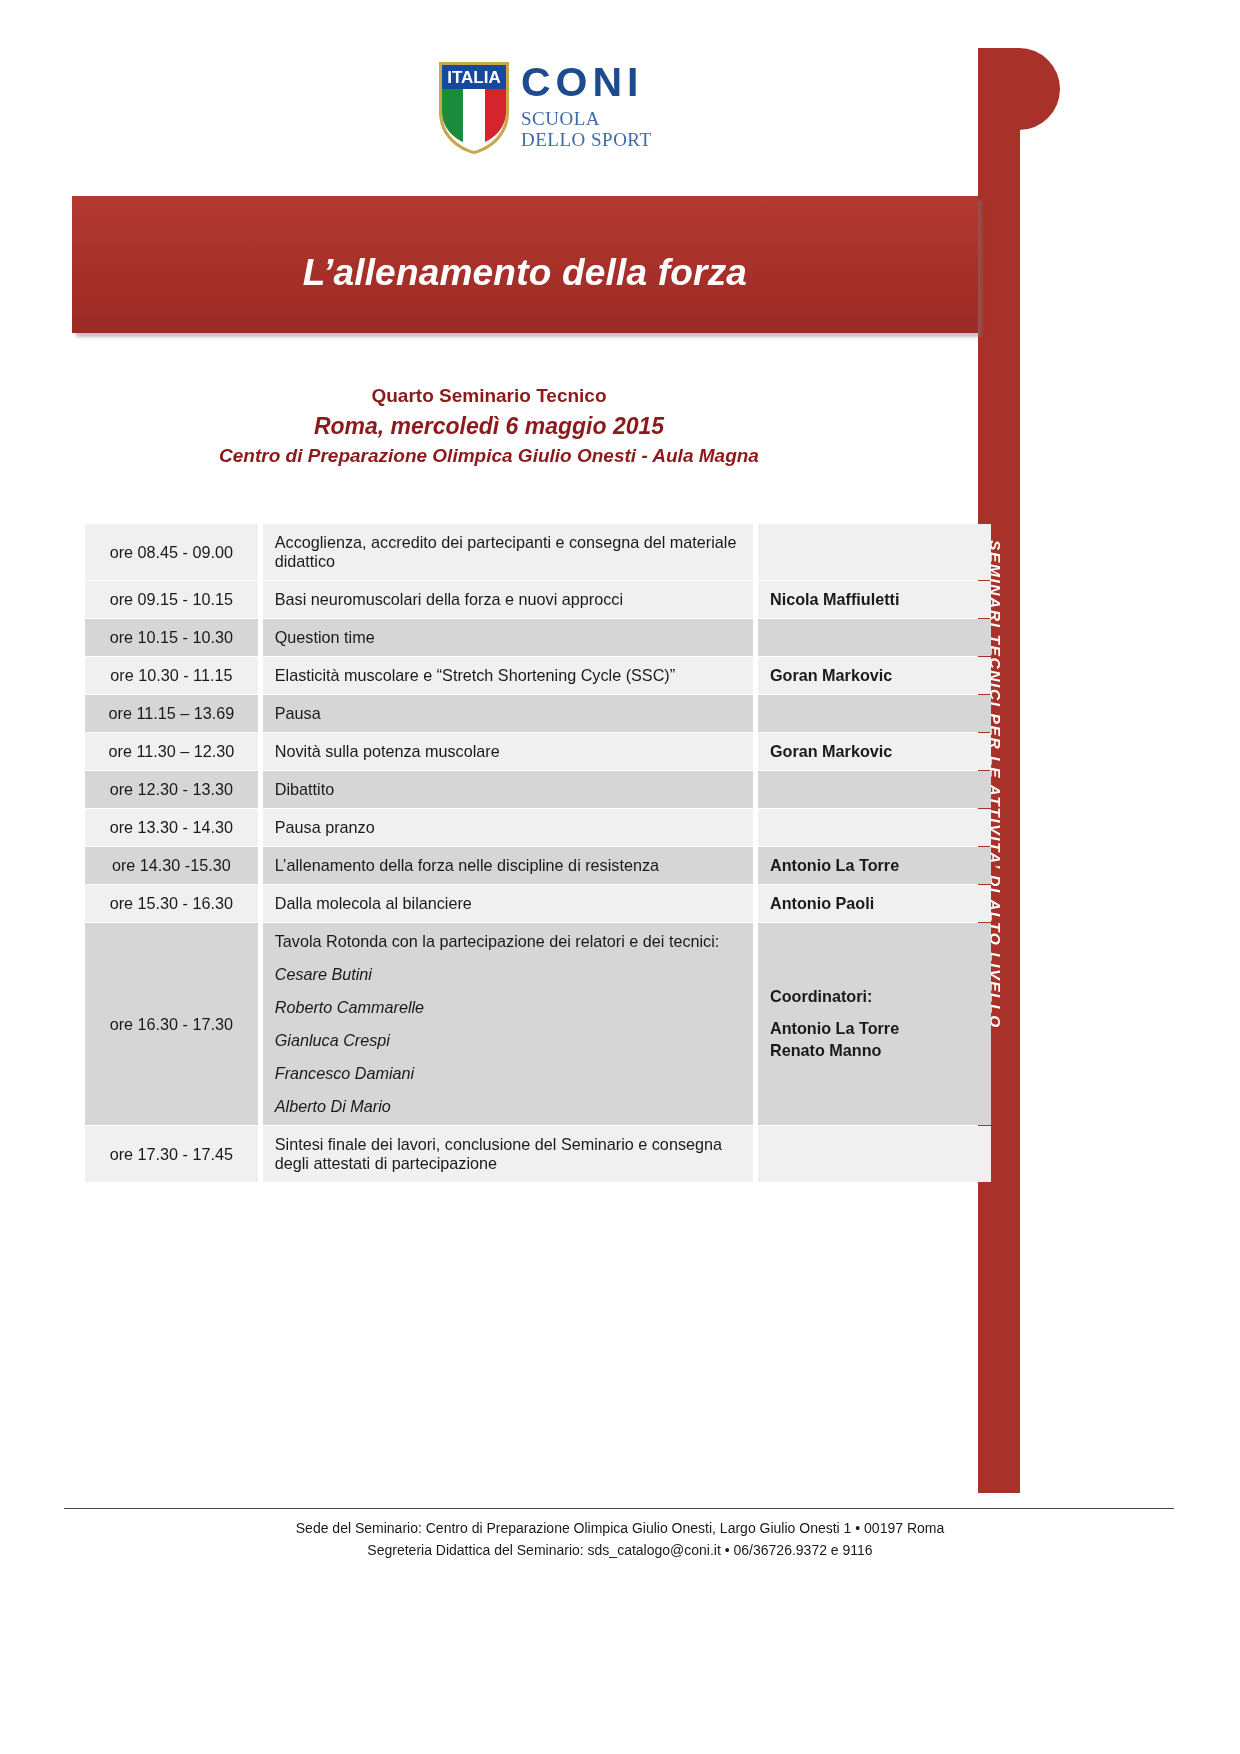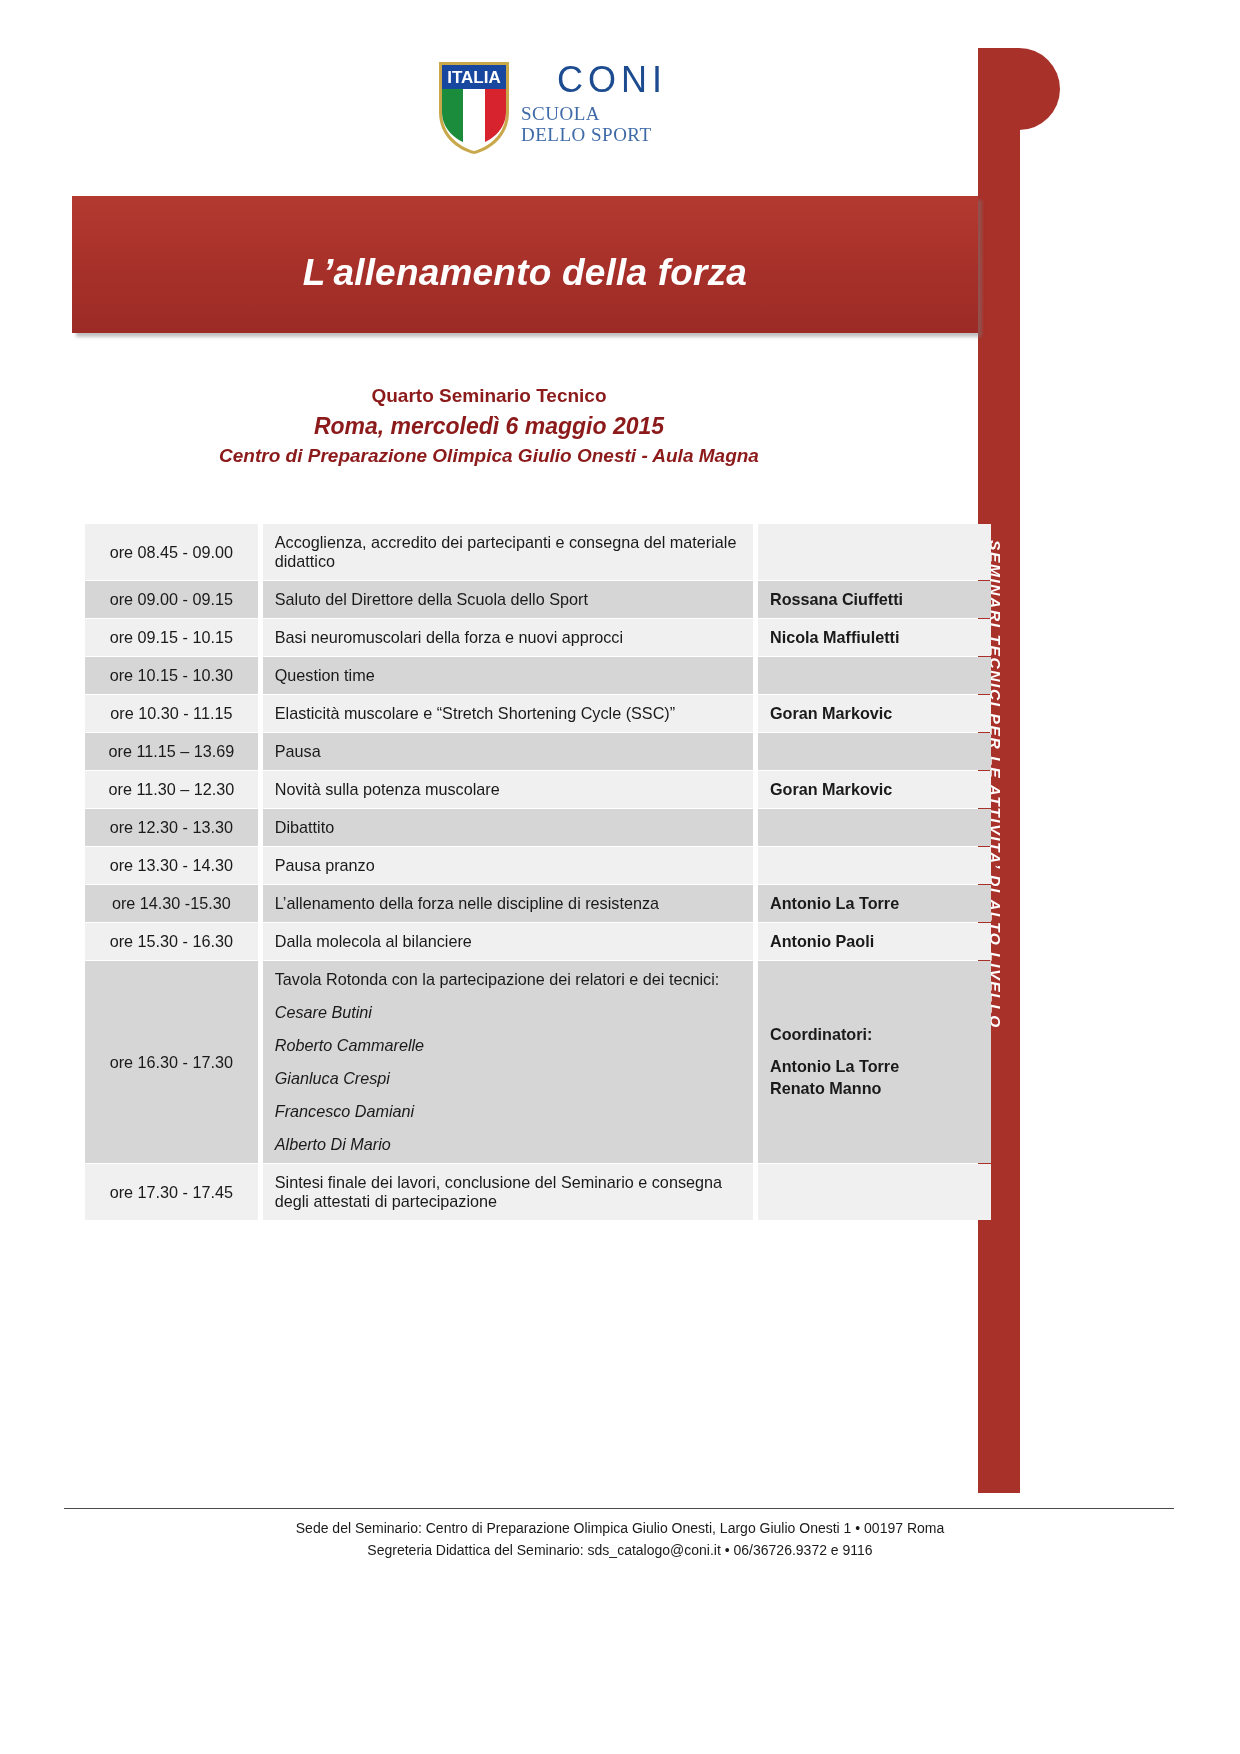--- a/index.html
+++ b/index.html
@@ -64,27 +64,26 @@
     top: 0px;
     width: 74px;
     height: 96px;
   }
   .logo-type {
     position: absolute;
     left: 84px;
     top: 2px;
   }
   .logo-coni {
-    font-size: 36px;
-    font-weight: normal;
+    font-size: 41px;
+    font-weight: bold;
     letter-spacing: 5px;
     color: #1d4b8f;
     line-height: 1;
     font-family: "Liberation Sans", sans-serif;
-    margin-left: 36px;
   }
   .logo-sub {
     margin-top: 5px;
     font-size: 19px;
     letter-spacing: 0.5px;
     color: #3f6aa8;
     line-height: 1.12;
     font-family: Liberation Serif, serif;
   }
   .logo-tagline {
@@ -242,27 +241,20 @@
     <tbody>
 
       <tr class="band-a">
         <td class="col-time">ore 08.45 - 09.00</td>
         <td class="gap"></td>
         <td class="col-topic">Accoglienza, accredito dei partecipanti e consegna del materiale didattico</td>
         <td class="gap"></td>
         <td class="col-speaker"></td>
       </tr>
 
-      <tr class="band-b">
-        <td class="col-time">ore 09.00 - 09.15</td>
-        <td class="gap"></td>
-        <td class="col-topic">Saluto del Direttore della Scuola dello Sport</td>
-        <td class="gap"></td>
-        <td class="col-speaker">Rossana Ciuffetti</td>
-      </tr>
 
       <tr class="band-a">
         <td class="col-time">ore 09.15 - 10.15</td>
         <td class="gap"></td>
         <td class="col-topic">Basi neuromuscolari della forza e nuovi approcci</td>
         <td class="gap"></td>
         <td class="col-speaker">Nicola Maffiuletti</td>
       </tr>
 
       <tr class="band-b">

